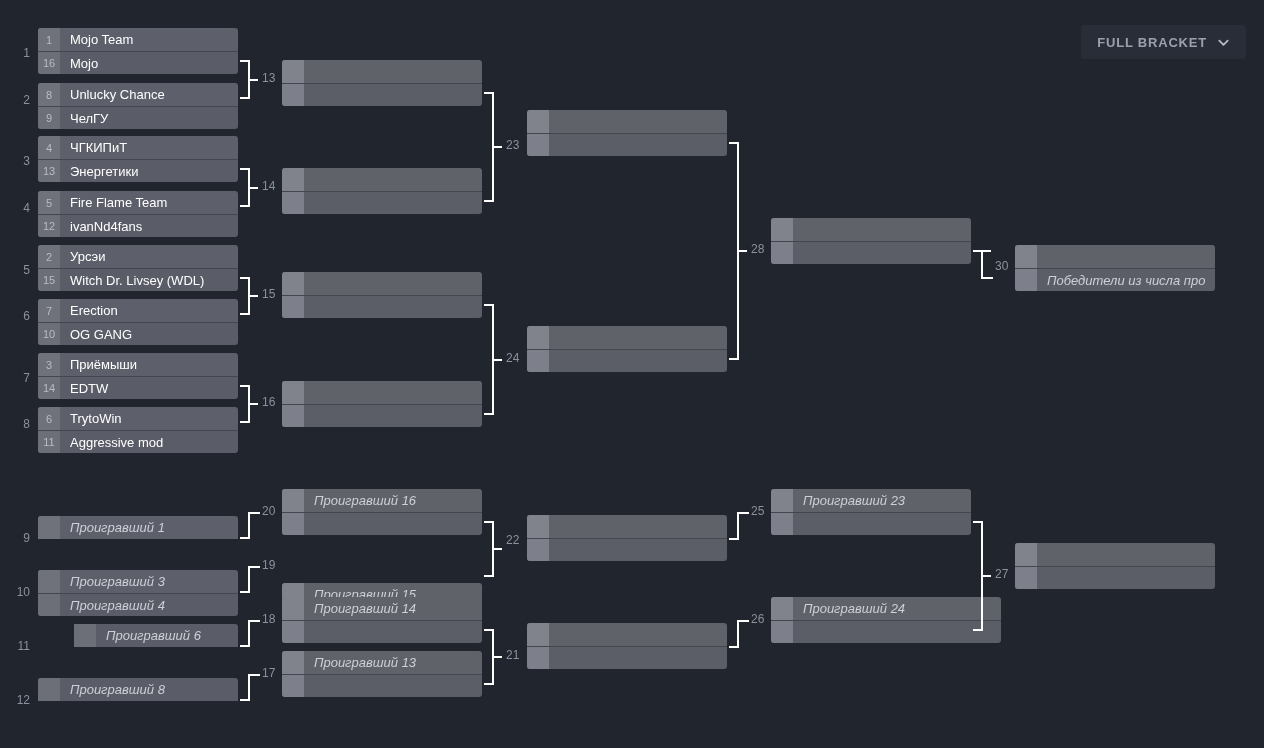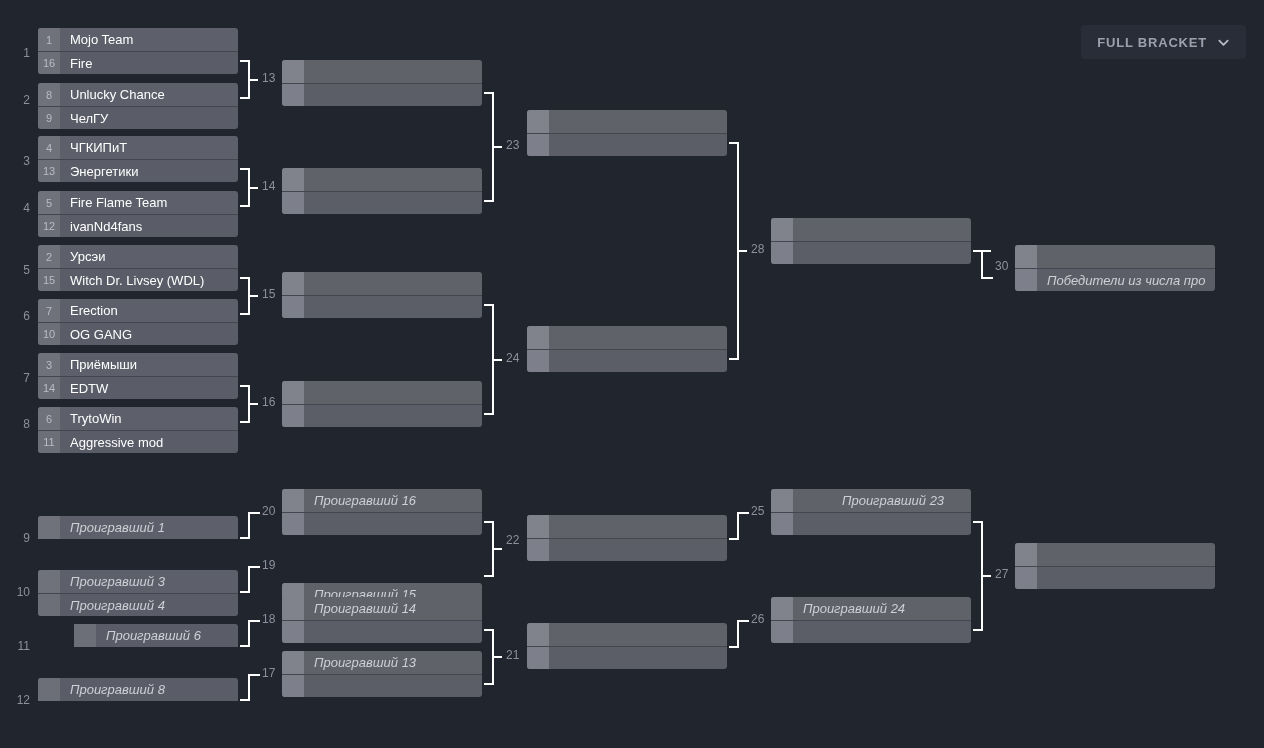--- a/index.html
+++ b/index.html
@@ -112,21 +112,21 @@
   </div>
 
   <div id="bracket-root">
       <div class="match" style="left:38px; top:28px; width:200px; height:46px;">
         <div class="slot" style="height:23px;">
           <div class="seedcell" style="width:22px; height:23px;">1</div>
           <div class="teamname" style="width:178px;">Mojo Team</div>
         </div>
         <div class="slot alt" style="height:23px;">
           <div class="seedcell" style="width:22px; height:23px;">16</div>
-          <div class="teamname" style="width:178px;">Fire</div>
+          <div class="teamname" style="width:178px;">Mojo</div>
         </div>
       </div>
       <div class="rowidx" style="left:14px; top:46px;">1</div>
       <div class="match" style="left:38px; top:83px; width:200px; height:46px;">
         <div class="slot" style="height:23px;">
           <div class="seedcell" style="width:22px; height:23px;">8</div>
           <div class="teamname" style="width:178px;">Unlucky Chance</div>
         </div>
         <div class="slot alt" style="height:23px;">
           <div class="seedcell" style="width:22px; height:23px;">9</div>
@@ -462,30 +462,30 @@
         <div class="num" style="left:14px; top:12px;">22</div>
       </div>
       <div class="conn" style="left:492px; top:629px;">
         <div class="v" style="left:0px; top:0px; height:56px;"></div>
         <div class="h" style="left:-8px; top:0px; width:8px;"></div>
         <div class="h" style="left:-8px; top:54px; width:8px;"></div>
         <div class="stub" style="left:2px; top:27px;"></div>
         <div class="num" style="left:14px; top:19px;">21</div>
       </div>
       <div class="match empty" style="left:771px; top:489px; width:200px; height:46px;">
-        <div class="slot" style="height:23px;gap:39px;">
+        <div class="slot" style="height:23px;">
           <div class="seedcell" style="width:22px; height:23px;"></div>
           <div class="teamname placeholder" style="width:178px;">Проигравший 23</div>
         </div>
         <div class="slot alt" style="height:23px;">
           <div class="seedcell" style="width:22px; height:23px;"></div>
           <div class="teamname" style="width:178px;"></div>
         </div>
       </div>
-      <div class="match empty" style="left:771px; top:597px; width:200px; height:46px;">
+      <div class="match empty" style="left:771px; top:597px; width:230px; height:46px;">
         <div class="slot" style="height:23px;">
           <div class="seedcell" style="width:22px; height:23px;"></div>
           <div class="teamname placeholder" style="width:178px;">Проигравший 24</div>
         </div>
         <div class="slot alt" style="height:23px;">
           <div class="seedcell" style="width:22px; height:23px;"></div>
           <div class="teamname" style="width:178px;"></div>
         </div>
       </div>
       <div class="conn" style="left:737px; top:512px;">

